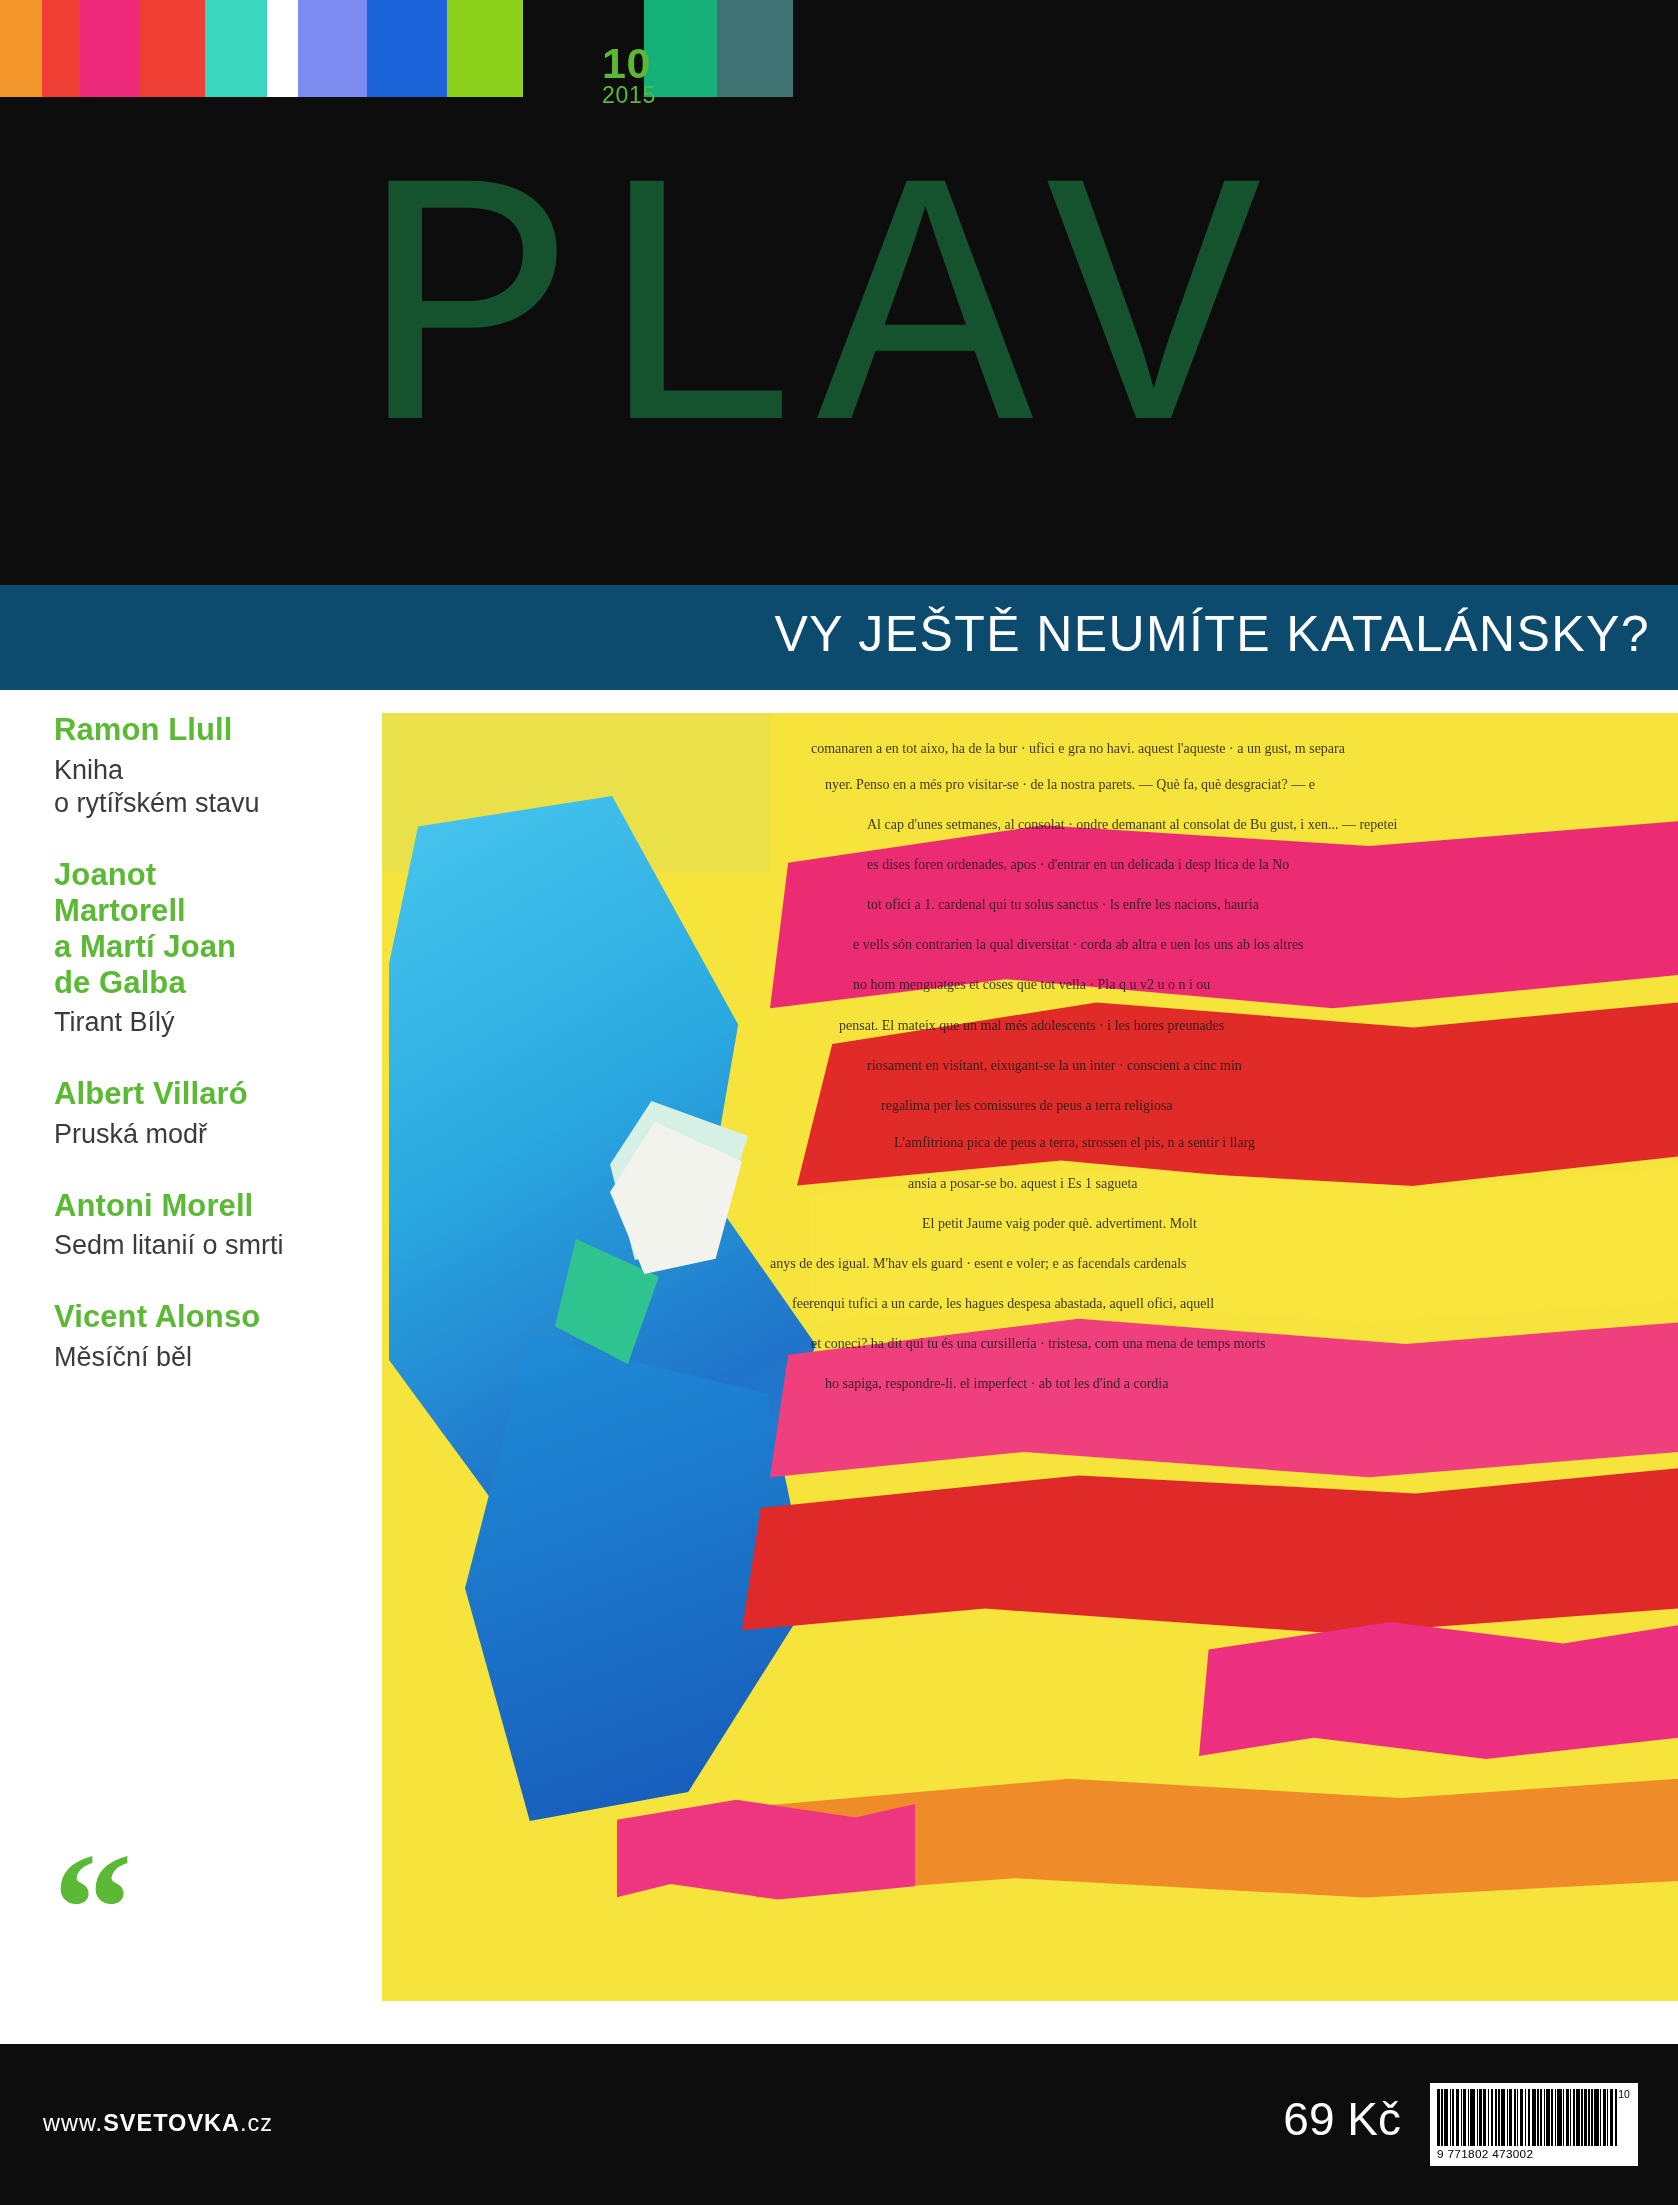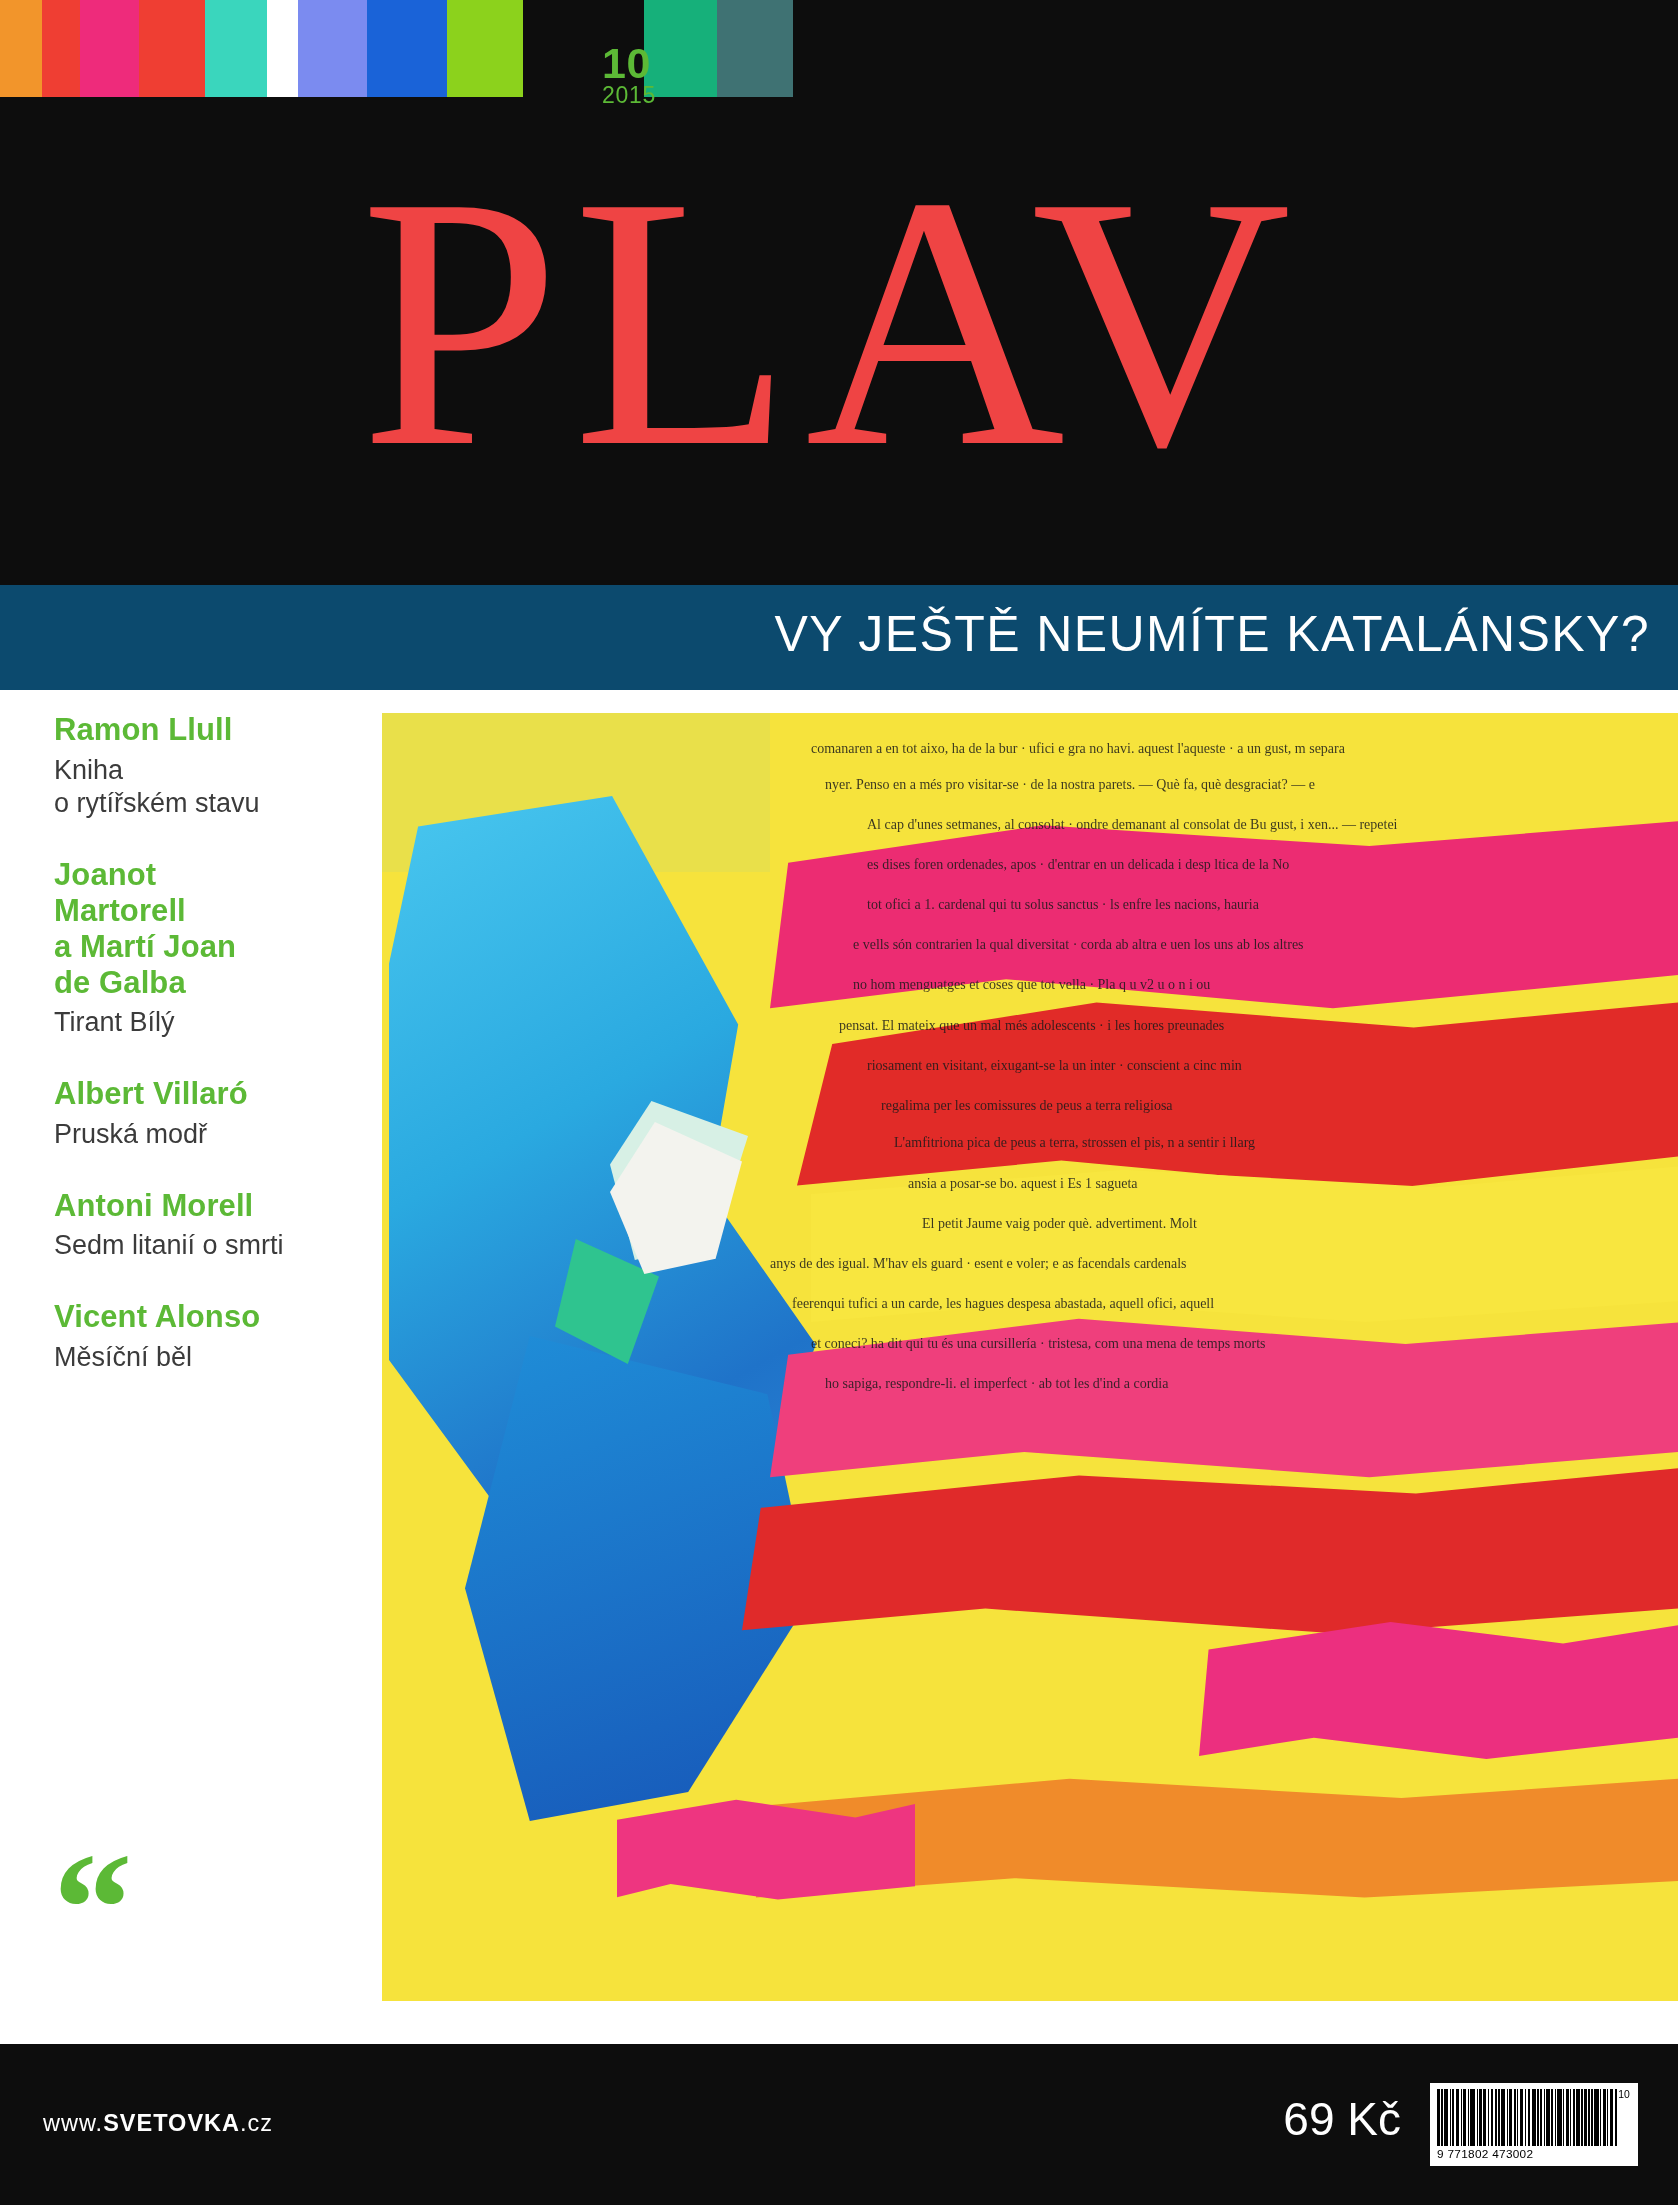--- a/index.html
+++ b/index.html
@@ -69,22 +69,22 @@
     letter-spacing: 2.4px;
     line-height: 33px;
     text-transform: uppercase;
   }
 
   .wordmark {
     position: absolute;
     left: 360px;
     top: 142px;
     z-index: 3;
-    color: #ef4444;
-    font-family: Liberation Serif, serif;
+    color: #14532d;
+    font-family: Liberation Mono, monospace;
     font-size: 360px;
     line-height: 360px;
     letter-spacing: 12.5px;
     font-weight: normal;
   }
 
   
   .band {
     position: absolute;
     top: 585px; left: 0;

